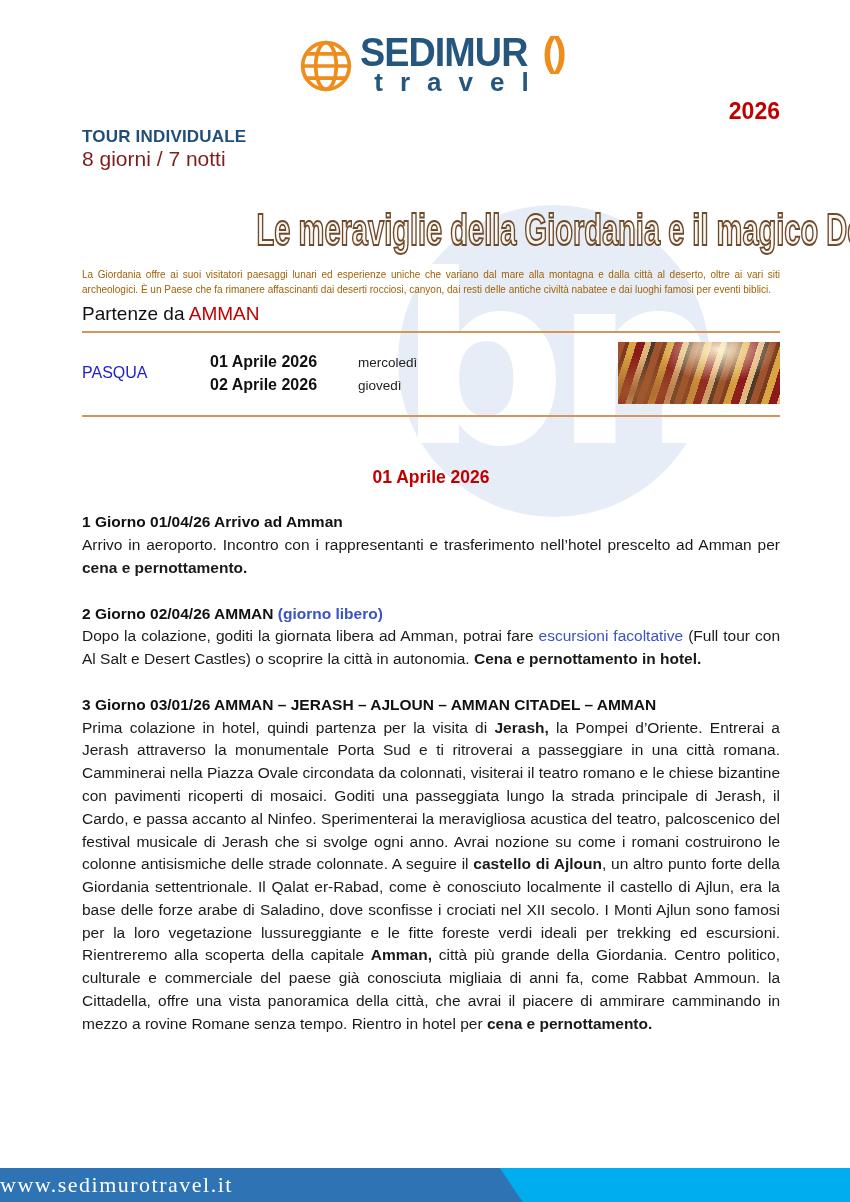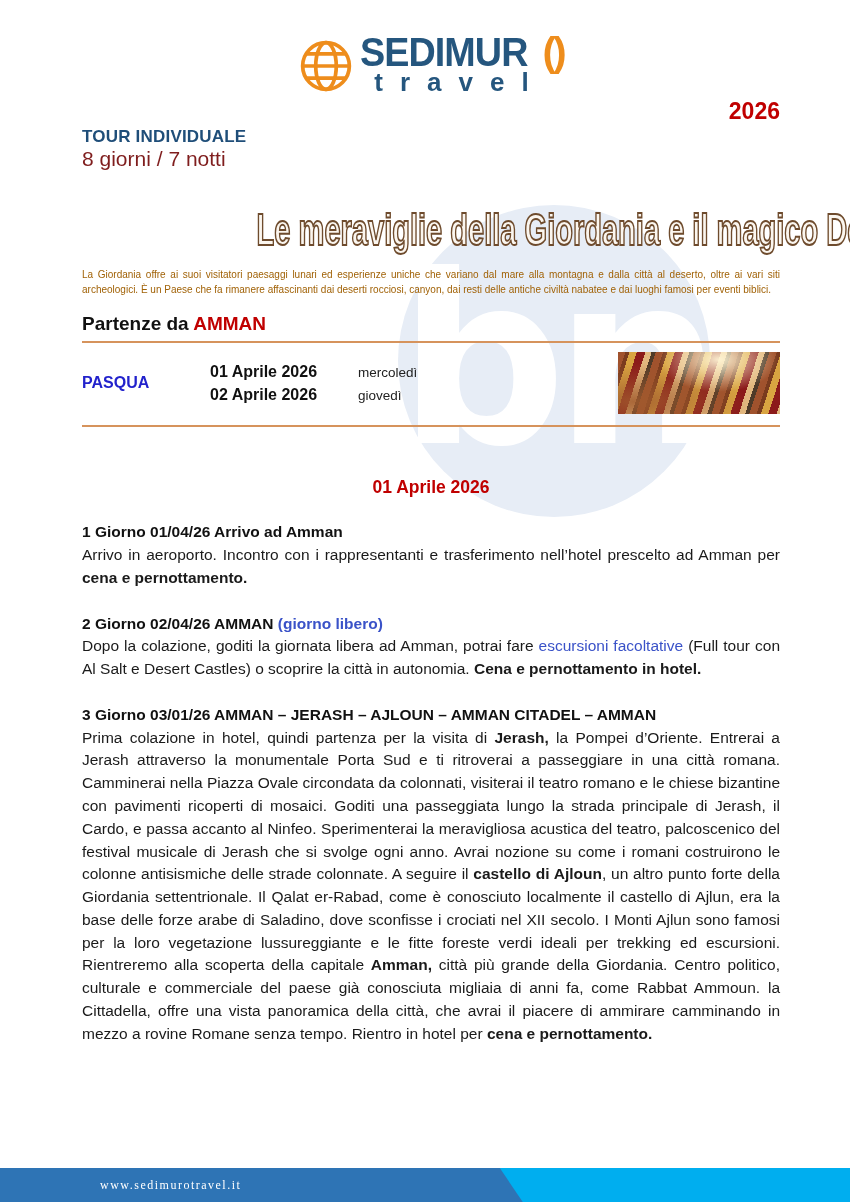--- a/index.html
+++ b/index.html
@@ -44,25 +44,25 @@
   
   .title-wrap { margin-top:36px; text-align:center; white-space:nowrap; }
   .title-inner {
     display:inline-block; font-weight:bold; font-size:44px; line-height:1.05;
     color:#fbf6ef; -webkit-text-stroke:2px #6e4b2d;
     transform:scaleX(0.66); transform-origin:center;
   }
   .intro { margin-top:14px; font-size:10px; line-height:1.5; text-align:justify; color:#a16207; }
 
   
-  .partenze-heading { margin-top:16px; font-size:19px; font-weight:bold; color:#111; }
+  .partenze-heading { margin-top:6px; font-size:19px; font-weight:normal; color:#111; }
   .partenze-heading .city { color:#c00000; }
   .rule { border:none; border-top:2px solid #d6935c; margin-top:6px; }
   .dep-row { display:flex; align-items:center; margin-top:8px; min-height:64px; }
-  .dep-label { width:128px; color:#2222cc; font-weight:bold; font-size:16px; }
+  .dep-label { width:128px; color:#2222cc; font-weight:normal; font-size:16px; }
   .dep-dates { display:flex; flex-direction:column; gap:5px; }
   .date-line { display:flex; align-items:baseline; }
   .date-strong { font-weight:bold; font-size:16px; width:132px; color:#111; }
   .weekday { font-size:13.5px; margin-left:16px; color:#222; }
   .dep-photo {
     margin-left:auto; width:162px; height:62px;
     background:
       radial-gradient(ellipse at 62% 12%, rgba(255,246,214,0.95) 0%, rgba(255,246,214,0) 42%),
       radial-gradient(ellipse at 10% 80%, rgba(160,90,45,0.85) 0%, rgba(160,90,45,0) 55%),
       repeating-linear-gradient(108deg,
@@ -80,21 +80,21 @@
   .seg-blue { color:#3a52c8; }
 
   
   .footer { position:absolute; left:0; bottom:0; width:850px; height:34px; background:#00aeef; z-index:2; }
   .footer::before {
     content:""; position:absolute; inset:0; background:#2e74b5;
     clip-path:polygon(0 0, 58.8% 0, 61.5% 100%, 0 100%);
   }
   .footer-url {
     position:relative; z-index:1; color:#ffffff; font-family:"Liberation Serif", serif;
-    font-size:12px; line-height:34px; padding-left:100px; letter-spacing:1.5px;
+    font-size:22px; line-height:34px; letter-spacing:1.5px;
   }
 </style>
 </head>
 <body>
 
 <div class="page">
 
   <div class="watermark">
     <span>bn</span>
   </div>

